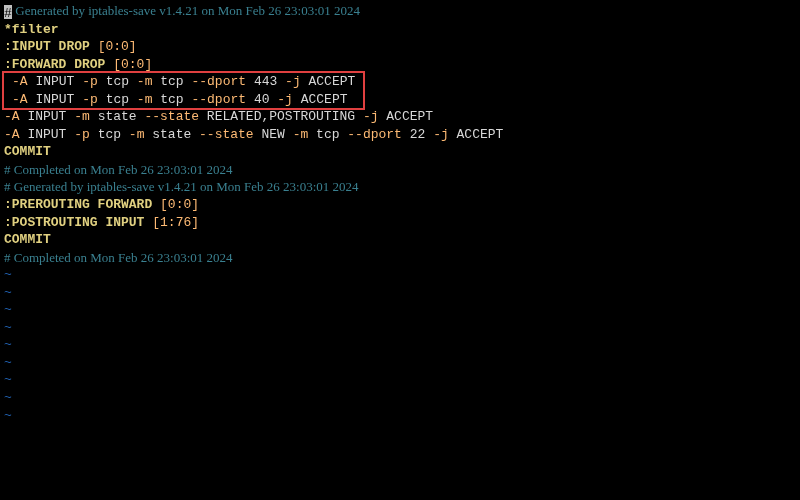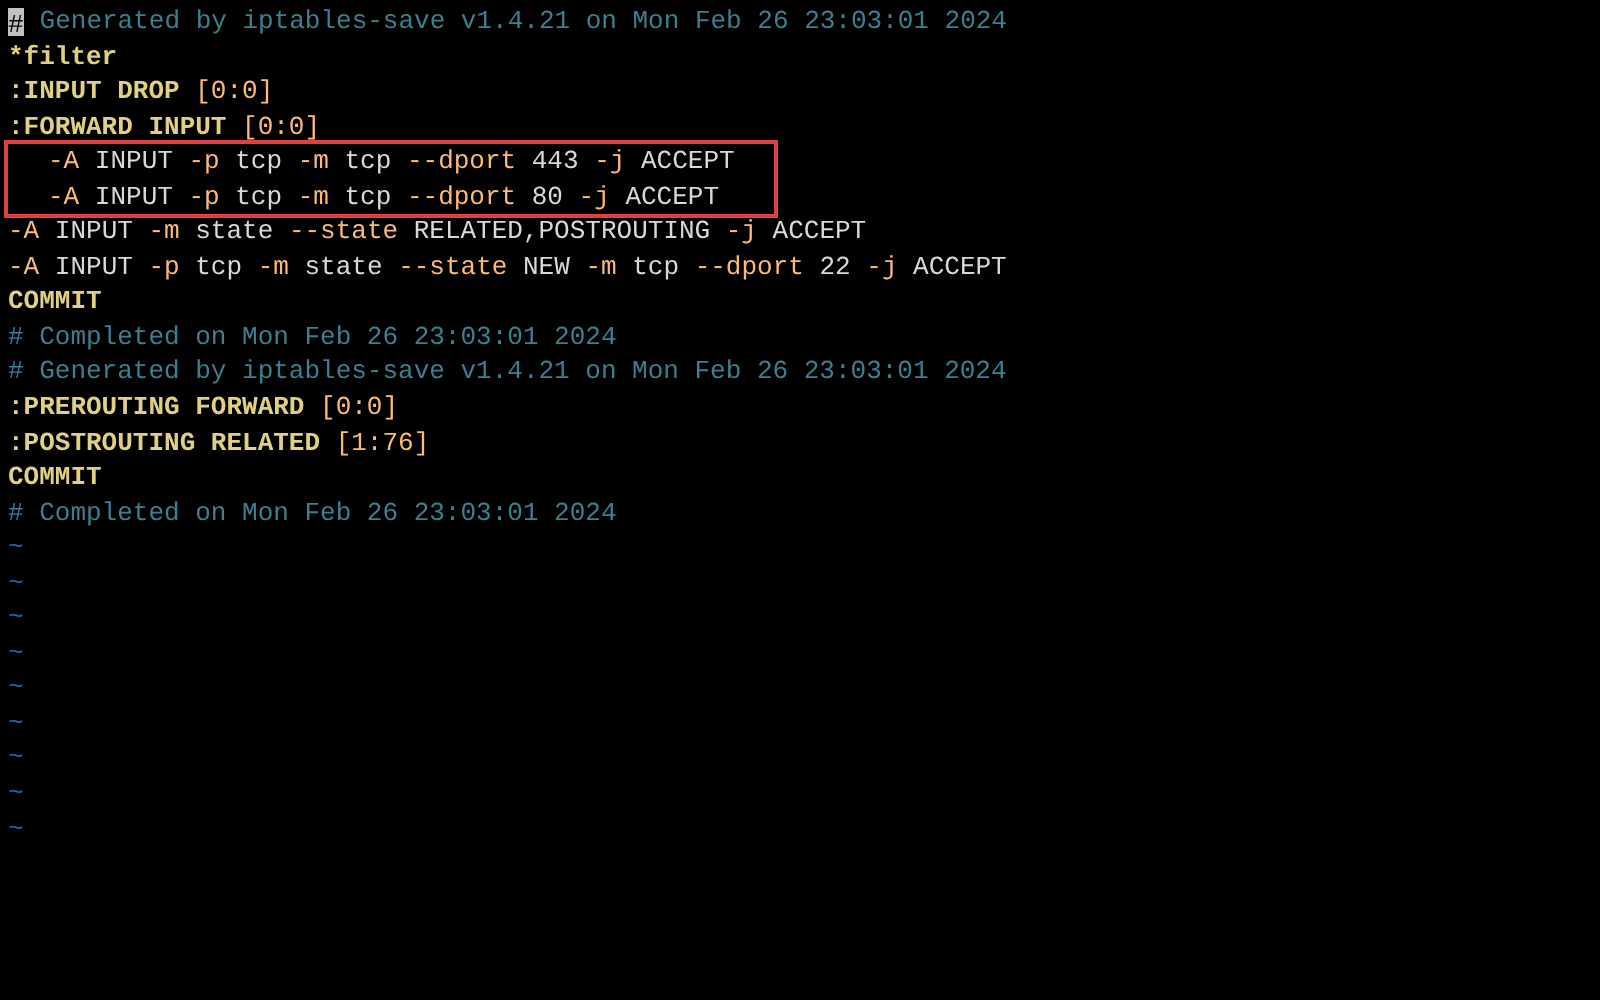--- a/index.html
+++ b/index.html
@@ -17,25 +17,25 @@
       overflow: hidden;
       padding: 2px 4px;
       color: #d0d0d0;
     }
     .line {
       white-space: pre;
     }
     .def { color: #d8d8d8; }
     .yel { color: #e0d080; font-weight: bold; }
     .cyan { color: #fdba74; }
-    .darkcyan { color: #3a8090; }
+    .darkcyan { color: #3a8090; font-family: Liberation Serif, serif; }
     .highlighted {
       border: 2px solid #e04040;
       display: inline-block;
-      padding: 0px 20px;
+      padding: 0px 8px;
       margin: -2px -2px;
     }
     .tilde {
       color: #2060b0;
     }
     .cursor {
       background: #c0c0c0;
       color: #000;
       display: inline-block;
       width: 8px;
@@ -46,32 +46,32 @@
       position: relative;
     }
   </style>
 </head>
 <body>
 
 <div class="editor">
 <div class="line"><span class="cursor">#</span><span class="darkcyan"> Generated by iptables-save v1.4.21 on Mon Feb 26 23:03:01 2024</span></div>
 <div class="line yel">*filter</div>
 <div class="line"><span class="yel">:INPUT DROP </span><span class="cyan">[0:0]</span></div>
-<div class="line"><span class="yel">:FORWARD INPUT </span><span class="cyan">[0:0]</span></div>
+<div class="line"><span class="yel">:FORWARD DROP </span><span class="cyan">[0:0]</span></div>
 <div class="highlighted">
 <div class="line"><span class="cyan">-A</span><span class="def"> INPUT </span><span class="cyan">-p</span><span class="def"> tcp </span><span class="cyan">-m</span><span class="def"> tcp </span><span class="cyan">--dport</span><span class="def"> 443 </span><span class="cyan">-j</span><span class="def"> ACCEPT</span></div>
-<div class="line"><span class="cyan">-A</span><span class="def"> INPUT </span><span class="cyan">-p</span><span class="def"> tcp </span><span class="cyan">-m</span><span class="def"> tcp </span><span class="cyan">--dport</span><span class="def"> 80 </span><span class="cyan">-j</span><span class="def"> ACCEPT</span></div>
+<div class="line"><span class="cyan">-A</span><span class="def"> INPUT </span><span class="cyan">-p</span><span class="def"> tcp </span><span class="cyan">-m</span><span class="def"> tcp </span><span class="cyan">--dport</span><span class="def"> 40 </span><span class="cyan">-j</span><span class="def"> ACCEPT</span></div>
 </div>
 <div class="line"><span class="cyan">-A</span><span class="def"> INPUT </span><span class="cyan">-m</span><span class="def"> state </span><span class="cyan">--state</span><span class="def"> RELATED,POSTROUTING </span><span class="cyan">-j</span><span class="def"> ACCEPT</span></div>
 <div class="line"><span class="cyan">-A</span><span class="def"> INPUT </span><span class="cyan">-p</span><span class="def"> tcp </span><span class="cyan">-m</span><span class="def"> state </span><span class="cyan">--state</span><span class="def"> NEW </span><span class="cyan">-m</span><span class="def"> tcp </span><span class="cyan">--dport</span><span class="def"> 22 </span><span class="cyan">-j</span><span class="def"> ACCEPT</span></div>
 <div class="line yel">COMMIT</div>
 <div class="line darkcyan"># Completed on Mon Feb 26 23:03:01 2024</div>
 <div class="line darkcyan"># Generated by iptables-save v1.4.21 on Mon Feb 26 23:03:01 2024</div>
 <div class="line"><span class="yel">:PREROUTING FORWARD </span><span class="cyan">[0:0]</span></div>
-<div class="line"><span class="yel">:POSTROUTING RELATED </span><span class="cyan">[1:76]</span></div>
+<div class="line"><span class="yel">:POSTROUTING INPUT </span><span class="cyan">[1:76]</span></div>
 <div class="line yel">COMMIT</div>
 <div class="line darkcyan"># Completed on Mon Feb 26 23:03:01 2024</div>
 <div class="line tilde">~</div>
 <div class="line tilde">~</div>
 <div class="line tilde">~</div>
 <div class="line tilde">~</div>
 <div class="line tilde">~</div>
 <div class="line tilde">~</div>
 <div class="line tilde">~</div>
 <div class="line tilde">~</div>

